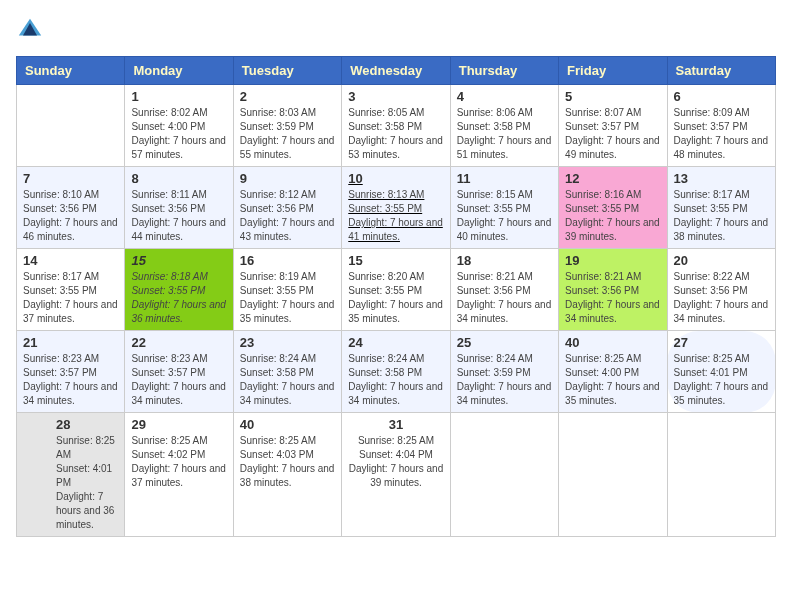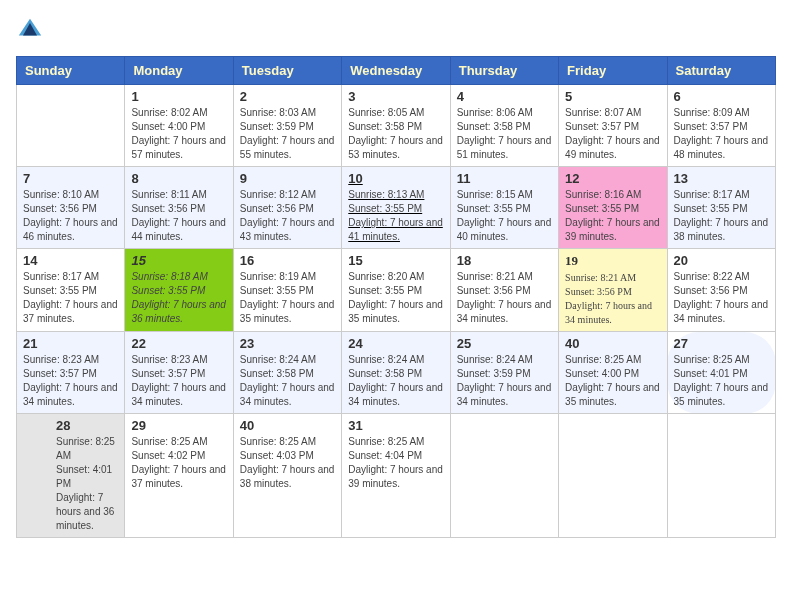--- a/index.html
+++ b/index.html
@@ -195,21 +195,21 @@
           <div class="day-info">Sunrise: 8:19 AM<br>Sunset: 3:55 PM<br>Daylight: 7 hours and 35 minutes.</div>
         </td>
         <td style="background-color: rgb(255, 255, 255);">
           <span class="day-number">15</span>
           <div class="day-info">Sunrise: 8:20 AM<br>Sunset: 3:55 PM<br>Daylight: 7 hours and 35 minutes.</div>
         </td>
         <td style="background-color: rgb(255, 255, 255);">
           <span class="day-number">18</span>
           <div class="day-info">Sunrise: 8:21 AM<br>Sunset: 3:56 PM<br>Daylight: 7 hours and 34 minutes.</div>
         </td>
-        <td style="background-color: #fef9c3; font-family: Liberation Serif, serif;">
+        <td style="background-color: #bef264;">
           <span class="day-number">19</span>
           <div class="day-info">Sunrise: 8:21 AM<br>Sunset: 3:56 PM<br>Daylight: 7 hours and 34 minutes.</div>
         </td>
         <td style="background-color: rgb(255, 255, 255);">
           <span class="day-number">20</span>
           <div class="day-info">Sunrise: 8:22 AM<br>Sunset: 3:56 PM<br>Daylight: 7 hours and 34 minutes.</div>
         </td>
       </tr>
       <tr>
         <td style="background-color: rgb(240, 244, 255);">
@@ -247,21 +247,21 @@
           <div class="day-info">Sunrise: 8:25 AM<br>Sunset: 4:01 PM<br>Daylight: 7 hours and 36 minutes.</div>
         </td>
         <td style="background-color: rgb(255, 255, 255);">
           <span class="day-number">29</span>
           <div class="day-info">Sunrise: 8:25 AM<br>Sunset: 4:02 PM<br>Daylight: 7 hours and 37 minutes.</div>
         </td>
         <td style="background-color: rgb(255, 255, 255);">
           <span class="day-number">40</span>
           <div class="day-info">Sunrise: 8:25 AM<br>Sunset: 4:03 PM<br>Daylight: 7 hours and 38 minutes.</div>
         </td>
-        <td style="background-color: rgb(255, 255, 255);">
+        <td style="background-color: rgb(255, 255, 255); text-align: center;">
           <span class="day-number">31</span>
           <div class="day-info">Sunrise: 8:25 AM<br>Sunset: 4:04 PM<br>Daylight: 7 hours and 39 minutes.</div>
         </td>
         <td class="empty-cell"></td>
         <td class="empty-cell"></td>
         <td class="empty-cell"></td>
       </tr>
     </tbody>
 </table>
 

